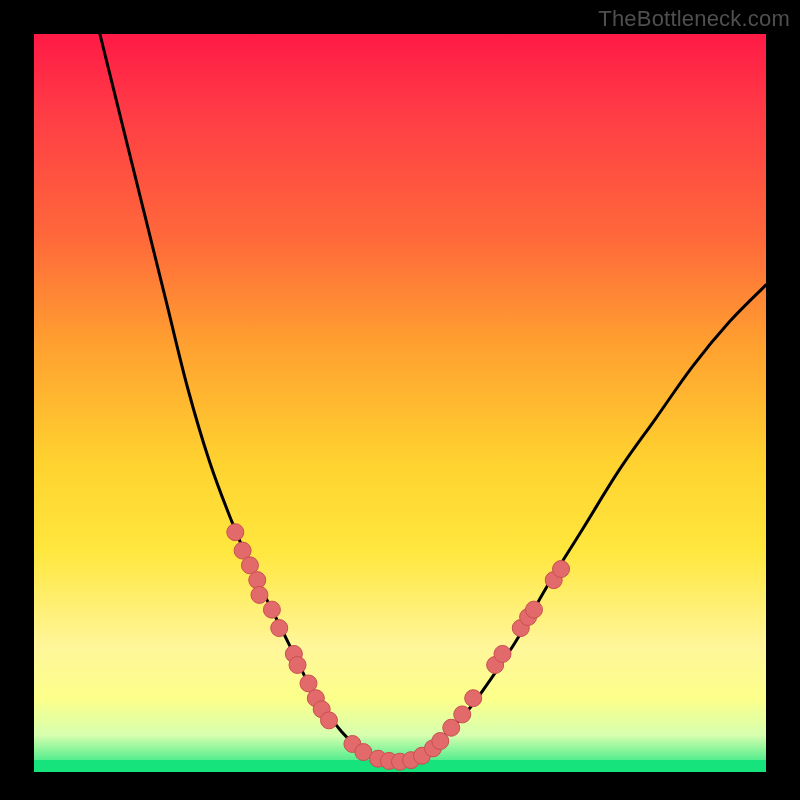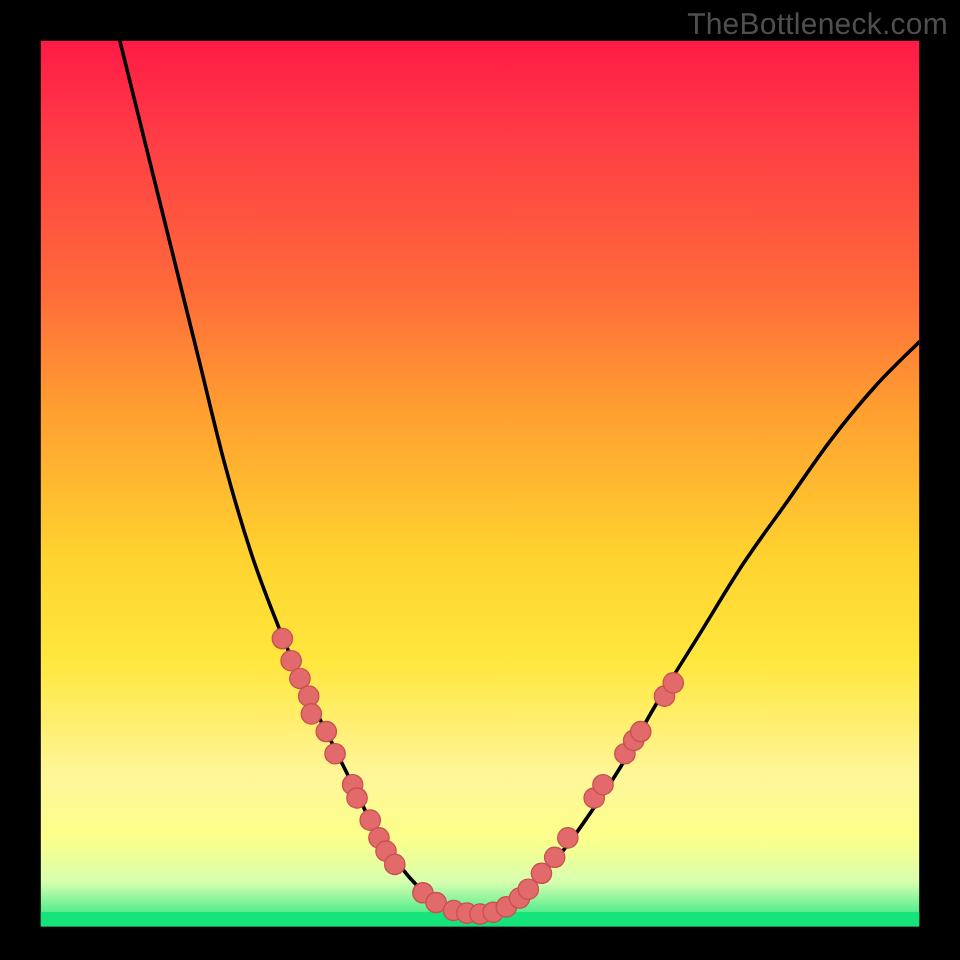--- a/index.html
+++ b/index.html
@@ -44,21 +44,21 @@
     bottom: 0;
     width: 100%;
     height: 12px;
     background: #16e37c;
   }
   .watermark {
     position: absolute;
     top: 6px;
     right: 10px;
     color: #4f4f4f;
-    font-size: 25px;
+    font-size: 22px;
     font-weight: 500;
     letter-spacing: 0.2px;
     user-select: none;
   }
   svg.curves {
     position: absolute;
     left: 0;
     top: 0;
     width: 100%;
     height: 100%;

